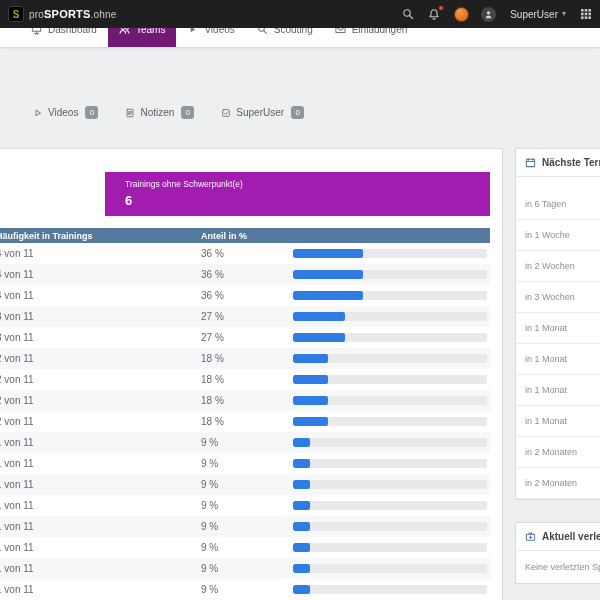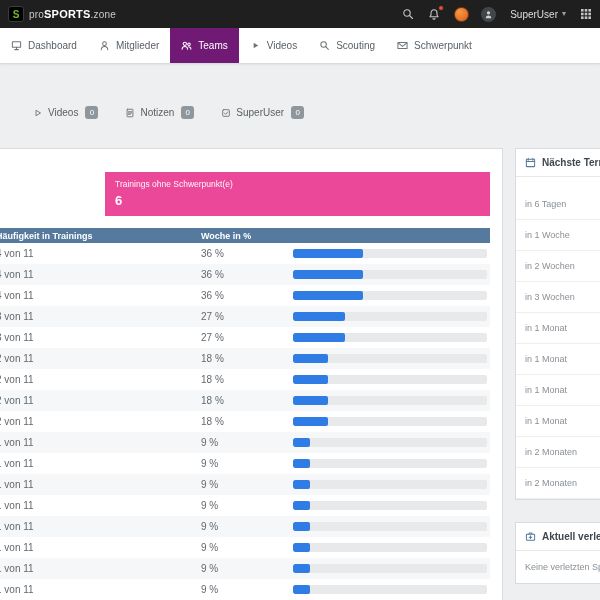--- a/index.html
+++ b/index.html
@@ -23,43 +23,43 @@
   .tb-ic{width:12px;height:12px;color:#c2c6c9;margin-left:14px;cursor:pointer;position:relative}
   .dot{position:absolute;top:-3px;right:-4px;width:6px;height:6px;border-radius:50%;background:#e74c3c;border:1px solid #1f1f1f}
   .avatar{width:15px;height:15px;border-radius:50%;margin-left:14px;cursor:pointer;
     background:radial-gradient(circle at 35% 30%,#f59a43,#d95b1e);border:1px solid #7a3a12}
   .dark-ic{width:15px;height:15px;border-radius:50%;margin-left:12px;background:#41464b;
     display:flex;align-items:center;justify-content:center;padding:2px;cursor:pointer}
   .tb-user{margin-left:14px;font-size:10px;color:#dcdfe1;display:flex;align-items:flex-start;gap:4px;cursor:pointer}
   .tb-user .caret{font-size:8px;color:#9aa0a5}
 
   
-  .navbar{position:absolute;top:28px;left:0;right:0;height:36px;background:#fff;
+  .navbar{position:absolute;top:12px;left:0;right:0;height:36px;background:#fff;
     border-bottom:1px solid #d9dcdf;box-shadow:0 1px 2px rgba(0,0,0,.06);
-    display:flex;align-items:stretch;padding:0 0;z-index:20}
+    display:flex;align-items:stretch;padding:0 20px;z-index:20}
   #nav-items{display:flex;align-items:stretch}
   .nav-item{display:flex;align-items:center;gap:6px;padding:0 11px;font-size:10px;color:#5a6066;cursor:pointer;white-space:nowrap}
   .nav-item .nic{width:11px;height:11px;color:#6b7artisan}
   .nav-item .nic{width:11px;height:11px;color:#6c757c}
   .nav-item.active{background:#701a75;color:#fff}
   .nav-item.active .nic{color:#fff}
 
   
   .tabsrow{position:absolute;top:106px;left:33px;display:flex;gap:27px;z-index:5}
   .tab{display:flex;align-items:center;gap:5px;font-size:10px;color:#5a6066;cursor:pointer}
   .tab .tic{width:10px;height:10px;color:#6c757c}
   .badge{background:#8e979e;color:#fff;font-size:8px;min-width:13px;height:13px;border-radius:3px;
     display:flex;align-items:center;justify-content:center;padding:0 3px;margin-left:2px}
 
   
   .main-card{position:absolute;top:148px;left:-175px;width:678px;height:472px;
     background:#fff;border:1px solid #d9dcdf;padding:12px;z-index:4}
   .stat-row{display:flex;margin-top:11px;height:44px}
   .stat-blank{width:267px}
-  .stat-cell{flex:1;background:#ec4899;color:#fff;padding:7px 10px}
+  .stat-cell{flex:1;background:#a21caf;color:#fff;padding:7px 20px}
   .stat-title{font-size:8.5px;opacity:.95}
   .stat-value{font-size:13px;font-weight:bold;margin-top:4px}
   .t-head{display:flex;height:15px;background:#567a9e;margin-top:12px;align-items:center;
     color:#fff;font-size:9px;font-weight:bold}
   .c1{width:150px}
   .c2{width:205px;padding-left:8px;overflow:hidden;white-space:nowrap}
   .c3{width:100px;padding-left:8px;overflow:hidden;white-space:nowrap}
   .c4{flex:1;display:flex;align-items:center;padding-right:3px}
   .t-row{display:flex;height:21px;align-items:center;font-size:10px;color:#63686d}
   .t-row:nth-child(even){background:#f6f7f8}
@@ -79,21 +79,21 @@
   .card-injured{margin-top:22px}
 </style>
 </head>
 <body>
 
 <div class="topbar">
   <div class="logo">
     <span class="logo-sq">
         <span>S</span>
       </span>
-    <span class="logo-text"><span class="lp">pro</span><span class="ls">SPORTS</span><span class="lz">.zone</span></span>
+    <span class="logo-text"><span class="lp">pro</span><span class="ls">SPORTS</span><span class="lz">.ohne</span></span>
   </div>
   <div class="tb-spacer"></div>
   <span class="tb-ic">
     <svg viewBox="0 0 12 12">
         <circle cx="5" cy="5" r="3.2"></circle>
         <path d="M7.5 7.5L10.5 10.5"></path>
       </svg>
   </span>
   <span class="tb-ic">
     <svg viewBox="0 0 12 12">
@@ -134,29 +134,20 @@
   <div id="nav-items">
       <div class="nav-item">
         <span class="nic">
           <svg viewBox="0 0 12 12">
             <rect x="1.5" y="2" width="9" height="6" rx="0.5"></rect>
             <path d="M6 8v2M4 10.5h4"></path>
           </svg>
         </span>
         <span>Dashboard</span>
       </div>
-      <div class="nav-item">
-        <span class="nic">
-          <svg viewBox="0 0 12 12">
-            <circle cx="6" cy="4" r="2"></circle>
-            <path d="M2.5 10.5a3.5 3.5 0 0 1 7 0"></path>
-          </svg>
-        </span>
-        <span>Mitglieder</span>
-      </div>
       <div class="nav-item active">
         <span class="nic">
           <svg viewBox="0 0 12 12">
             <circle cx="4.2" cy="4.2" r="1.8"></circle>
             <path d="M1.2 10a3 3 0 0 1 6 0"></path>
             <circle cx="8.7" cy="4.6" r="1.4"></circle>
             <path d="M8.3 7.3a2.6 2.6 0 0 1 2.5 2.7"></path>
           </svg>
         </span>
         <span>Teams</span>
@@ -178,21 +169,21 @@
         </span>
         <span>Scouting</span>
       </div>
       <div class="nav-item">
         <span class="nic">
           <svg viewBox="0 0 12 12">
             <rect x="1" y="2.8" width="10" height="6.6" rx="0.5"></rect>
             <path d="M1.2 3.2L6 7l4.8-3.8"></path>
           </svg>
         </span>
-        <span>Schwerpunkt</span>
+        <span>Einladungen</span>
       </div>
     </div>
 </nav>
 
 <div class="tabsrow" id="tabs-row">
     <div class="tab">
       <span class="tic">
         <svg viewBox="0 0 12 12">
           <path d="M4 3l5 3-5 3z"></path>
         </svg>
@@ -226,21 +217,21 @@
   <div class="stat-row">
     <div class="stat-blank"></div>
     <div class="stat-cell">
       <div class="stat-title">Trainings ohne Schwerpunkt(e)</div>
       <div class="stat-value">6</div>
     </div>
   </div>
   <div class="t-head">
     <div class="c1"></div>
     <div class="c2">Häufigkeit in Trainings</div>
-    <div class="c3">Woche in %</div>
+    <div class="c3">Anteil in %</div>
     <div class="c4"></div>
   </div>
   <div id="table-rows">
       <div class="t-row">
         <div class="c1"></div>
         <div class="c2 cell-freq">4 von 11</div>
         <div class="c3 cell-share">36 %</div>
         <div class="c4">
           <div class="bar-track">
             <div class="bar-fill" style="width: 36%; background: rgb(46, 124, 228);"></div>

